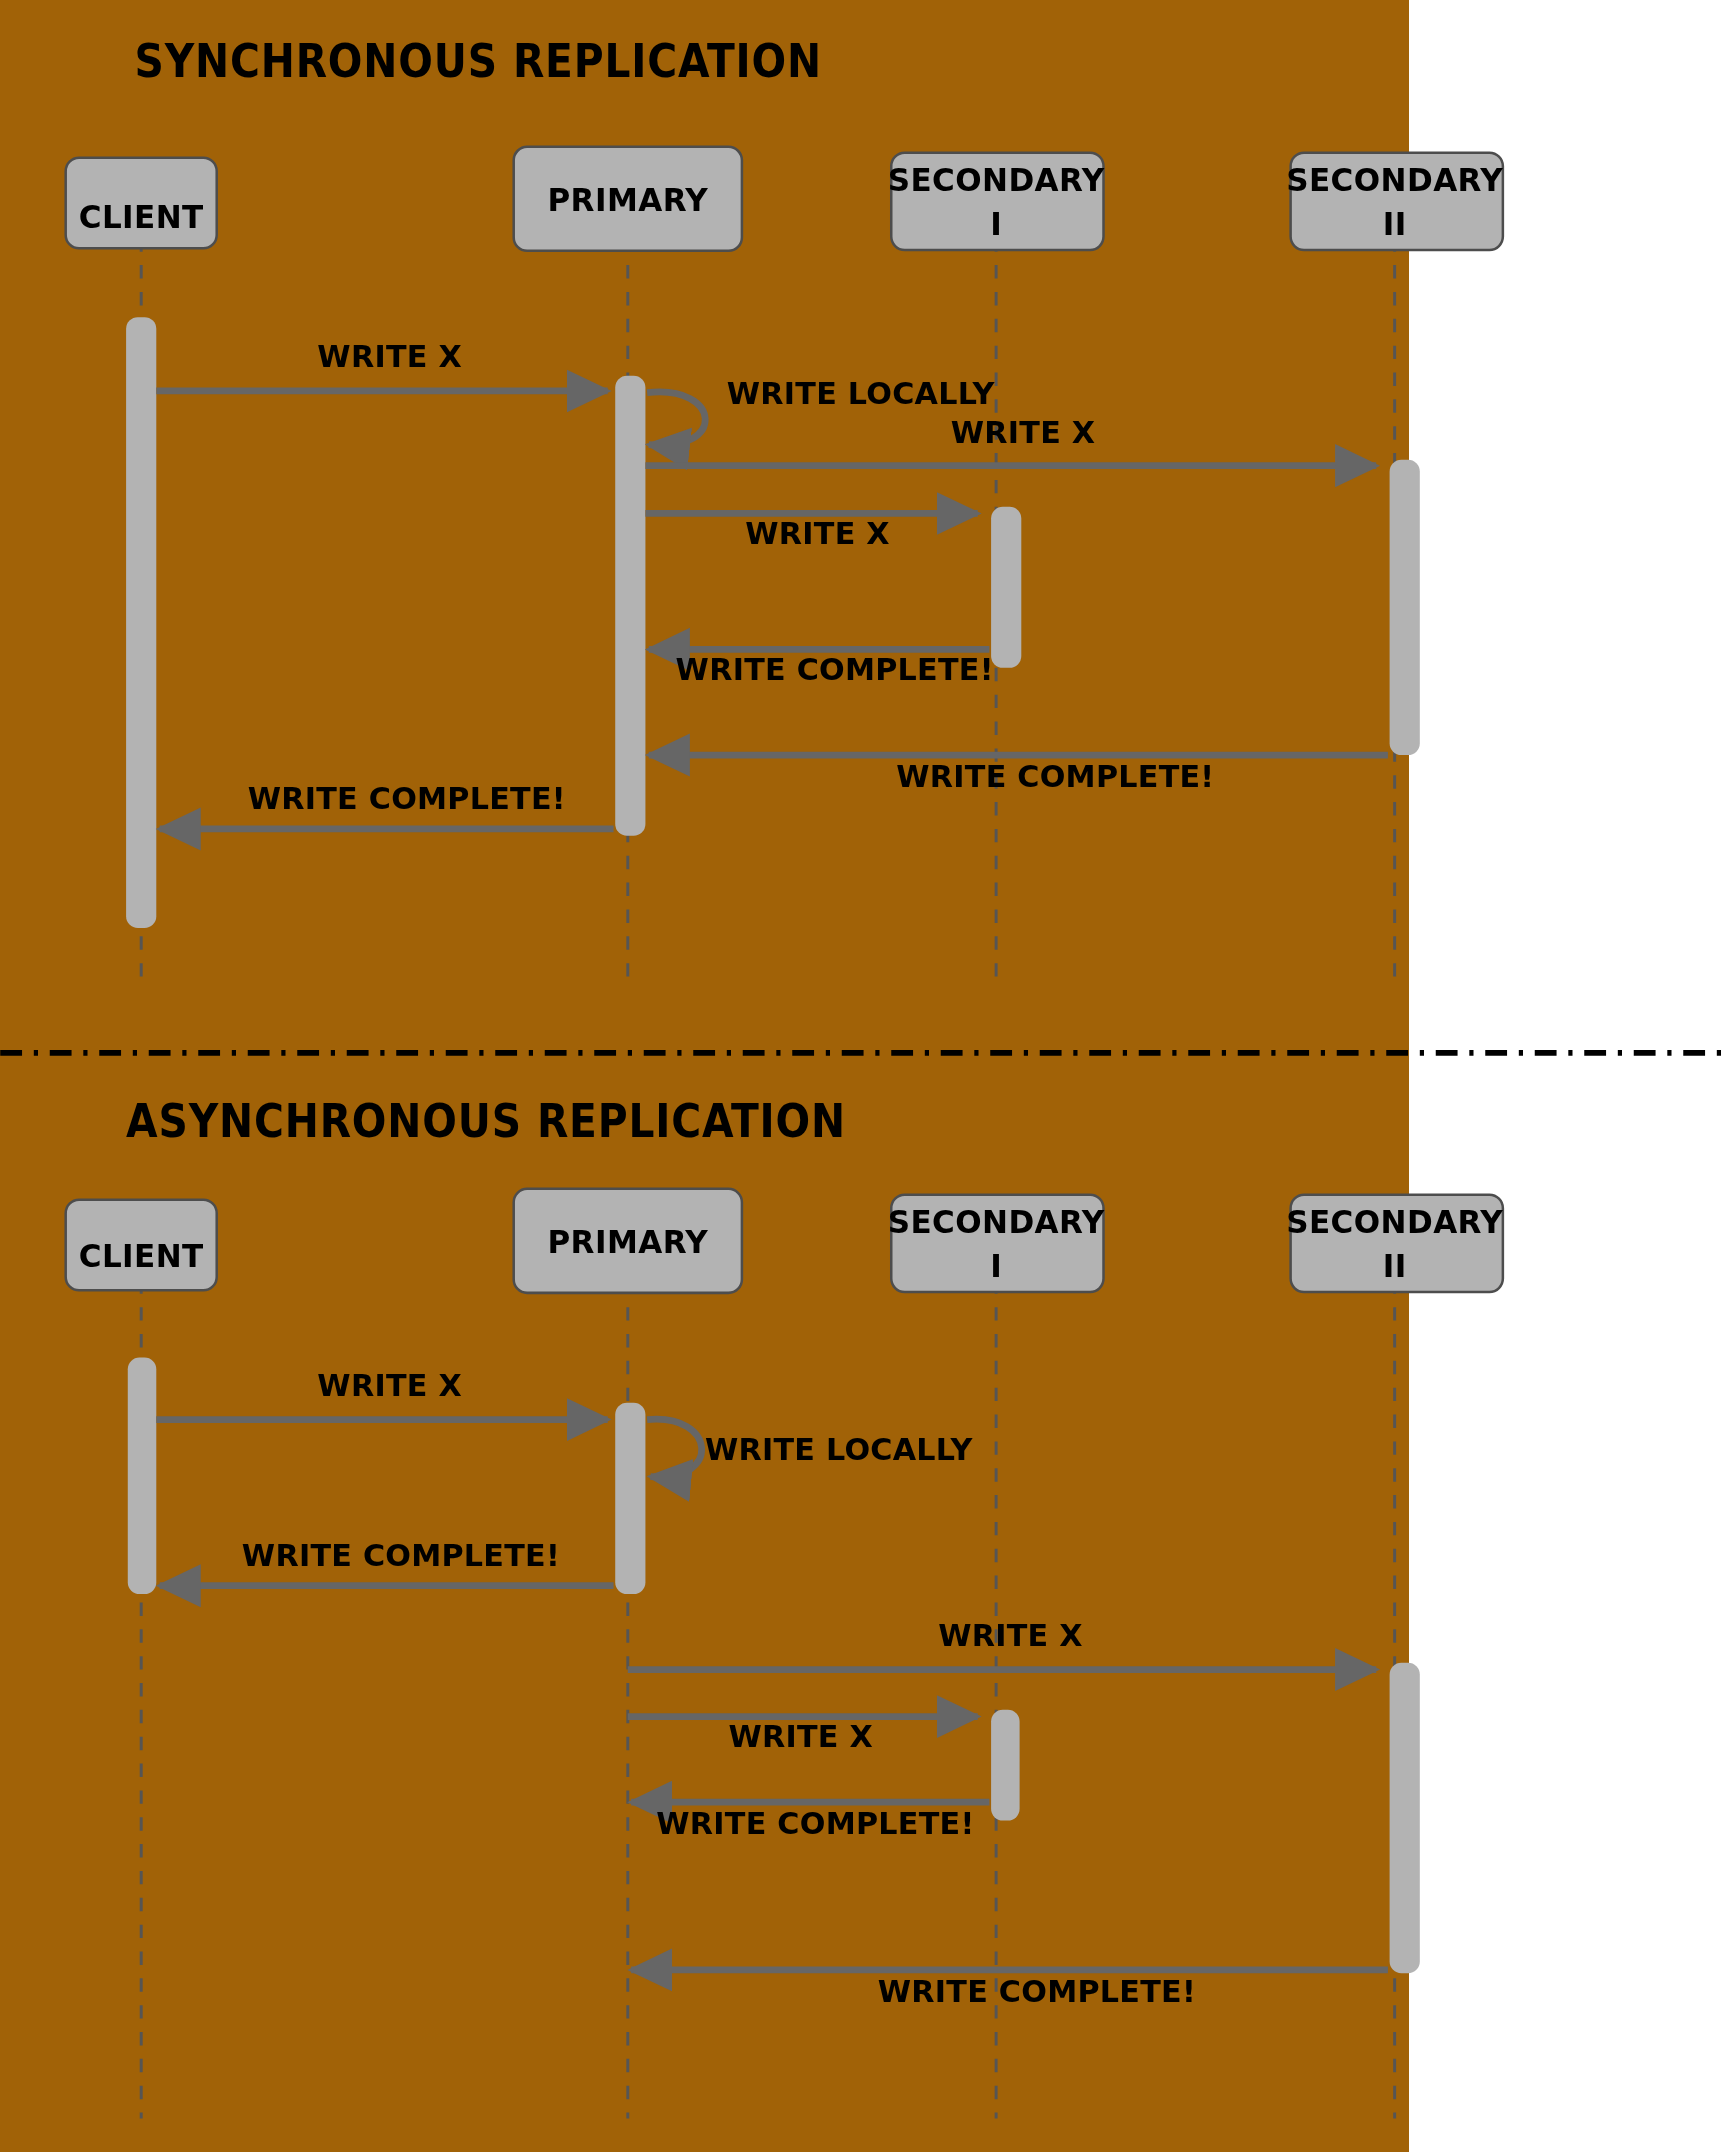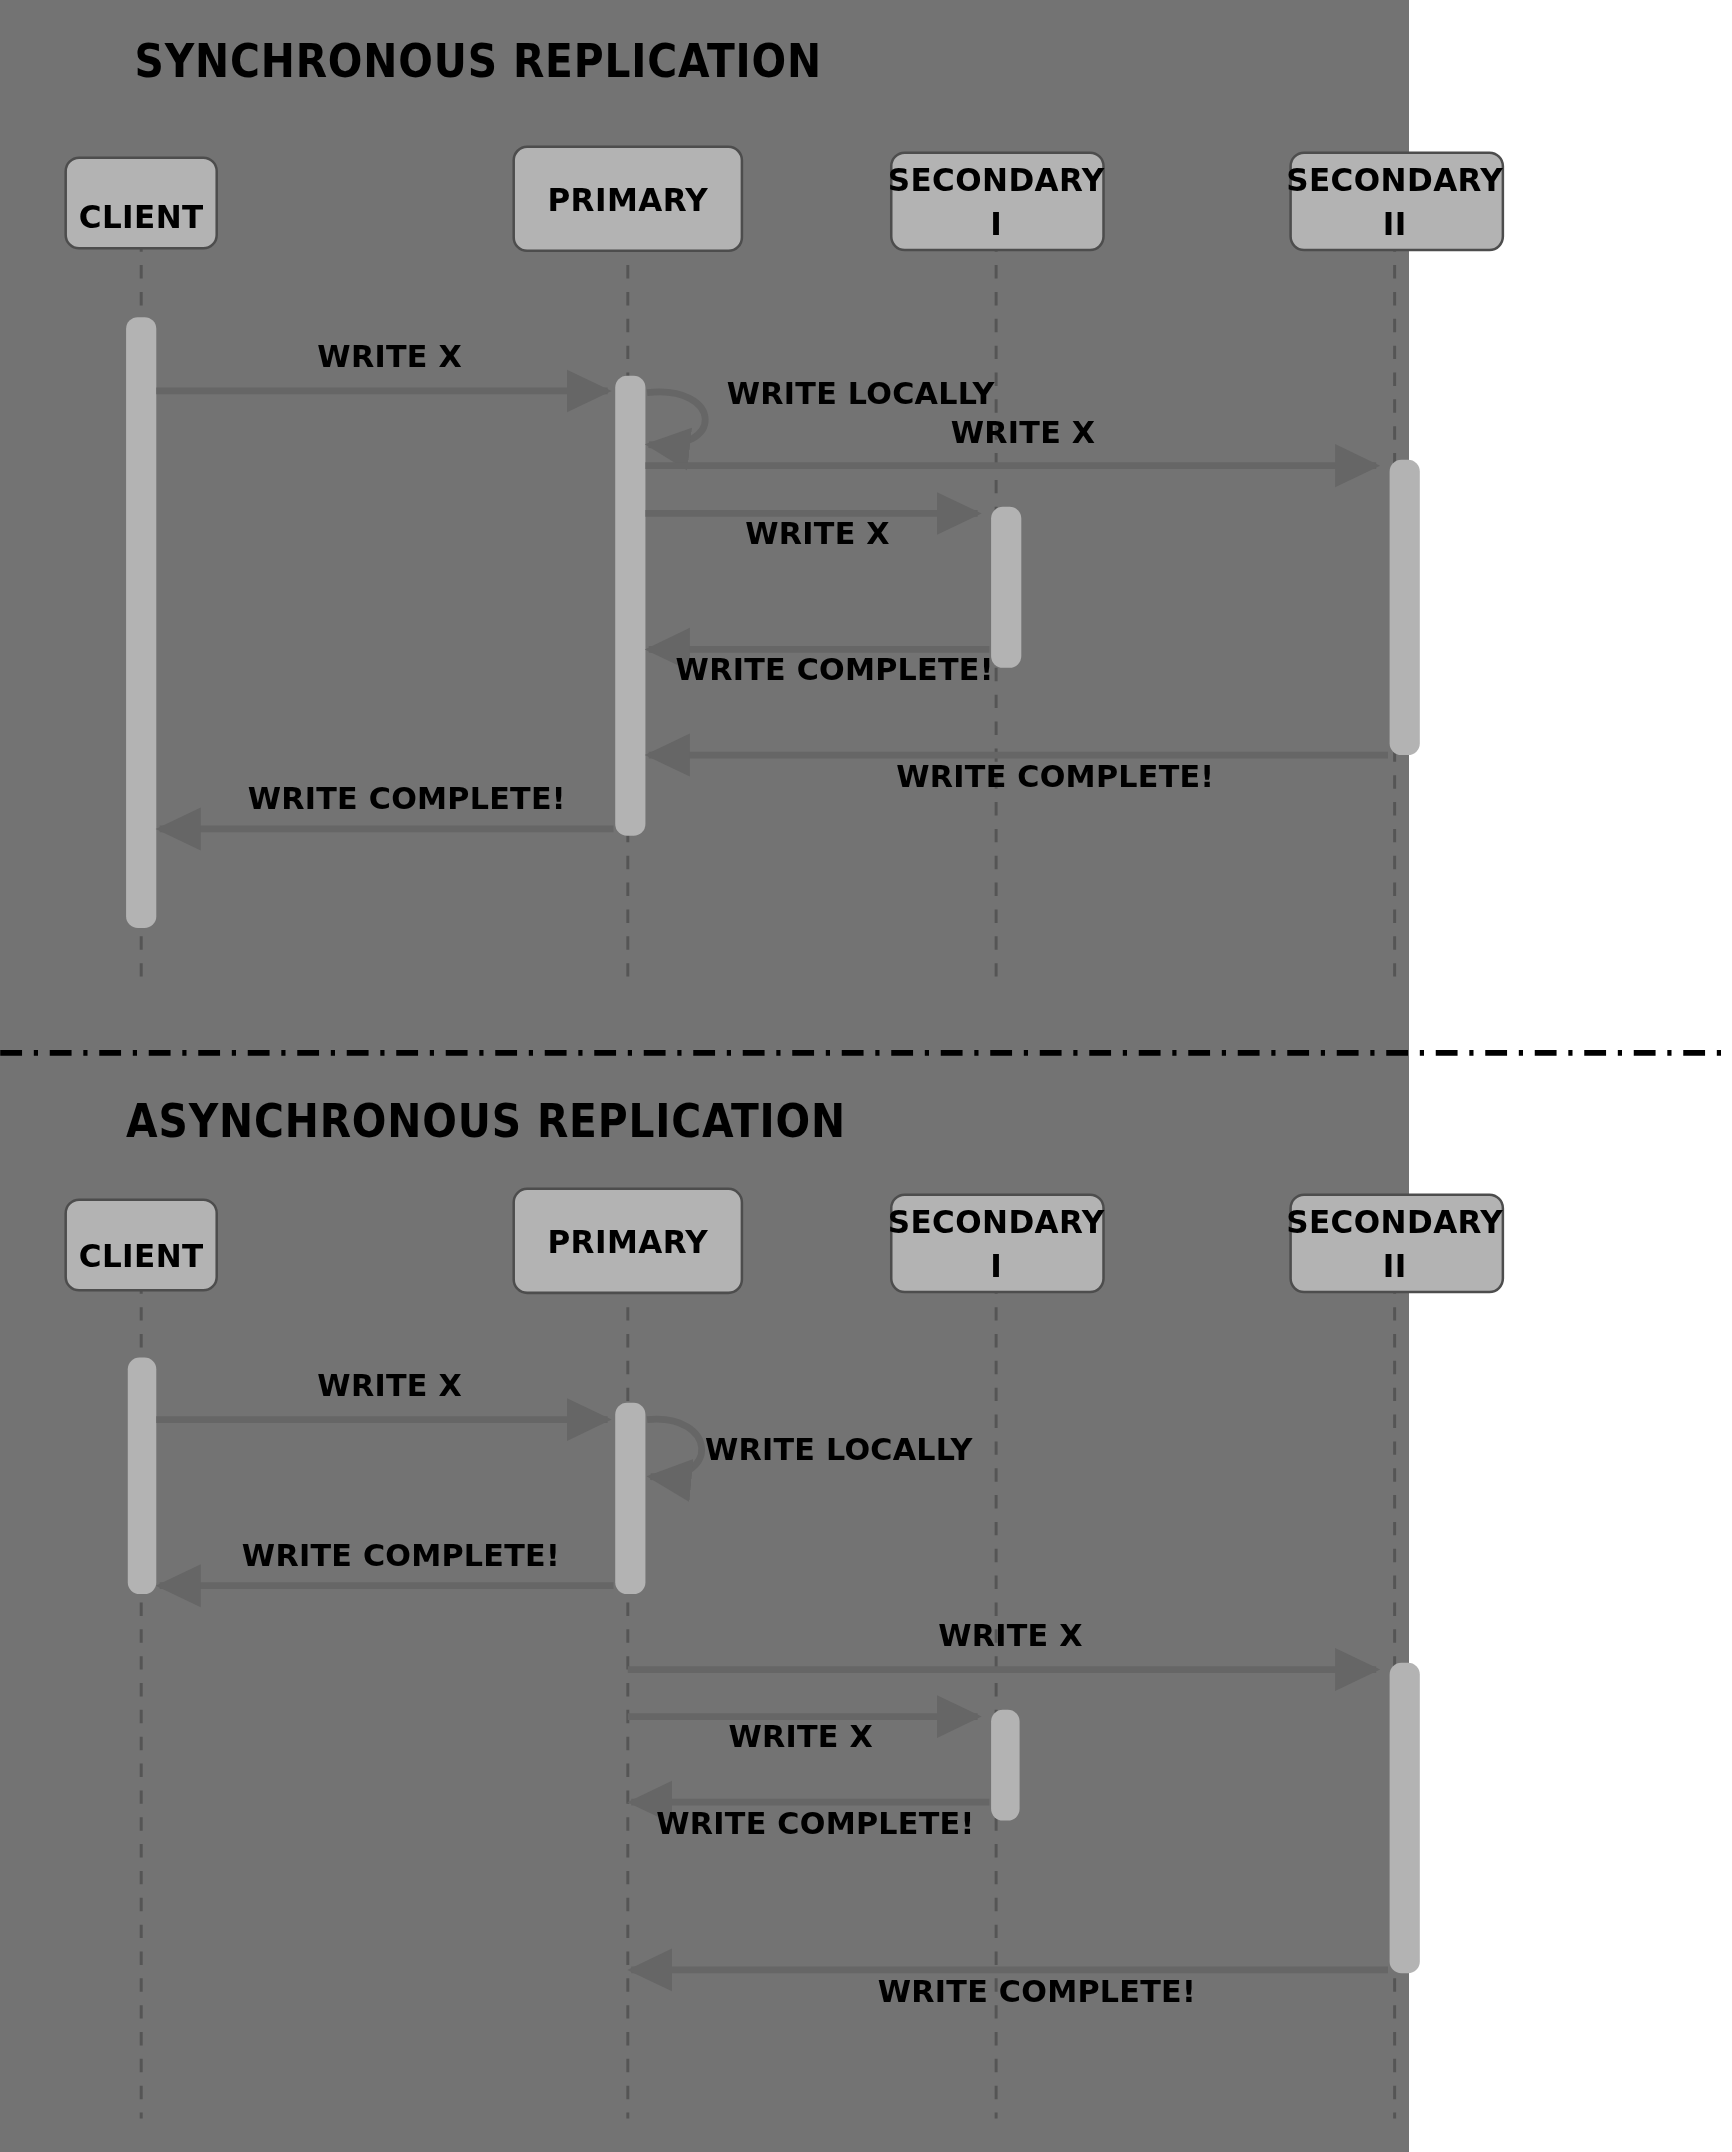--- a/index.html
+++ b/index.html
@@ -10,21 +10,21 @@
   body {
     width: 1733px;
     height: 2152px;
     font-family: "DejaVu Sans", sans-serif;
     overflow: hidden;
   }
   #canvas {
     position: relative;
     width: 1409px;
     height: 2152px;
-    background: #737373;
+    background: #a16207;
   }
   svg.diagram-layer {
     position: absolute;
     top: 0;
     left: 0;
     width: 1733px;
     height: 2152px;
   }
   .dtitle {
     font-family: "DejaVu Sans", sans-serif;

